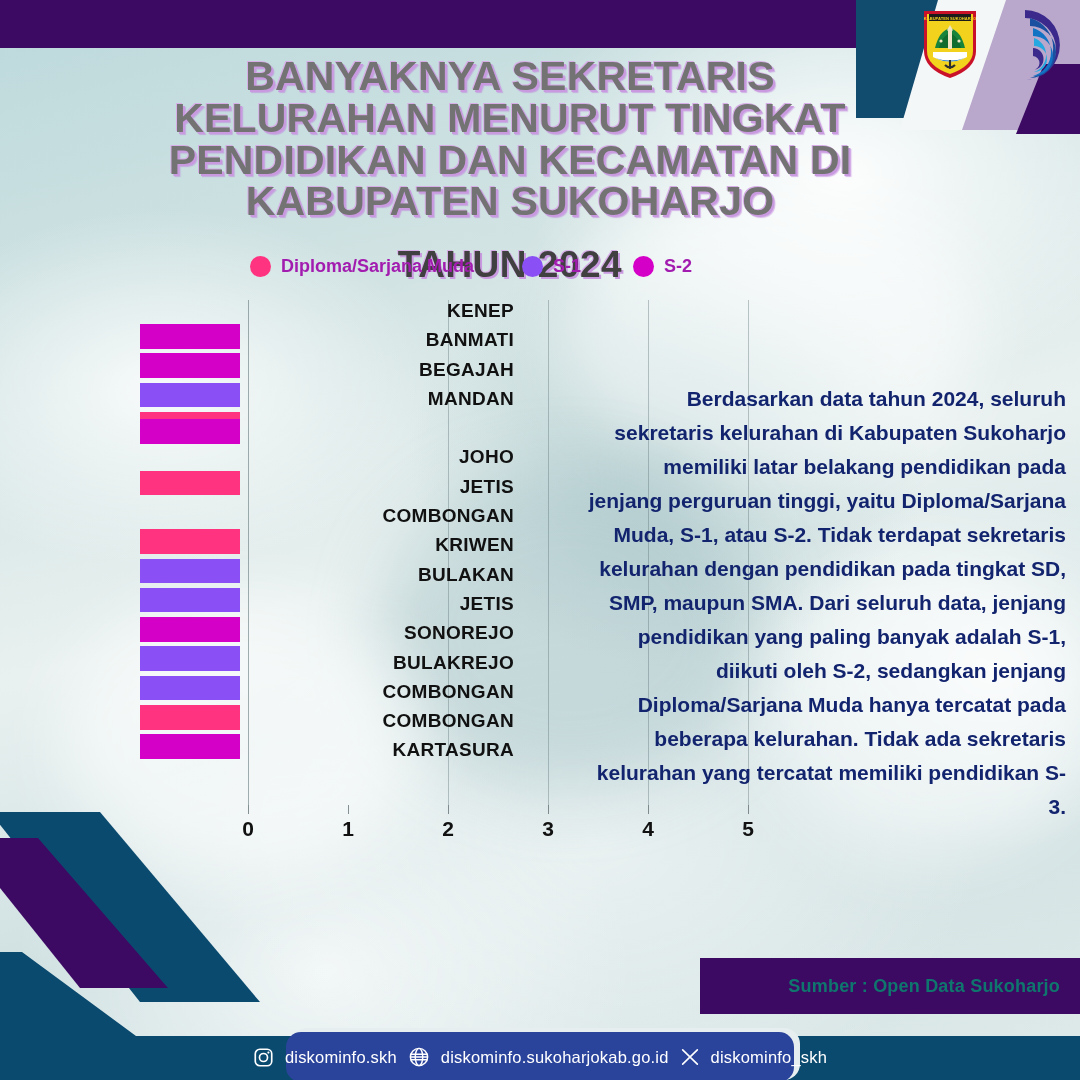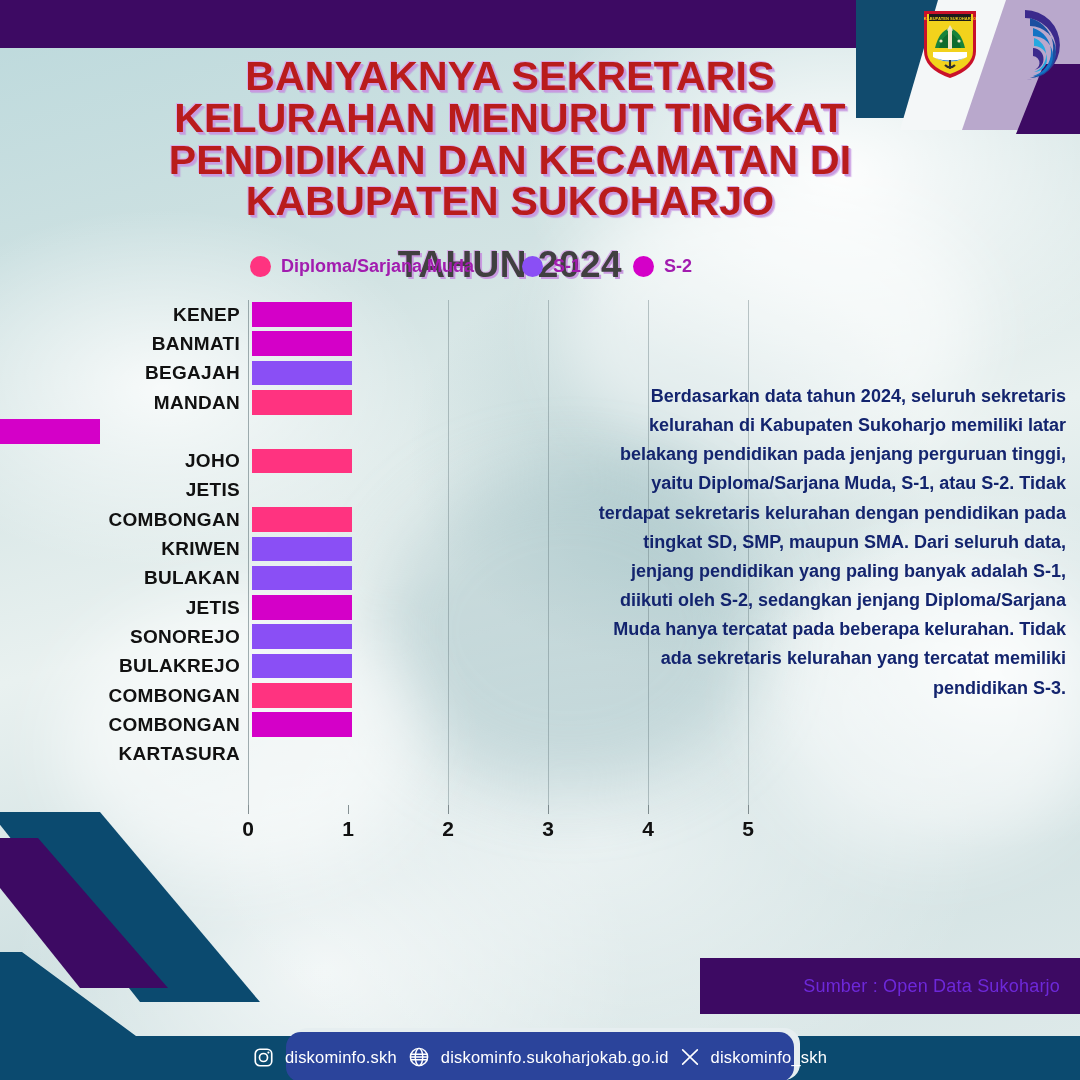--- a/index.html
+++ b/index.html
@@ -36,65 +36,65 @@
     clip-path:polygon(28px 0,80px 0,80px 70px,0 70px);}
 
   
   .logo-shield{position:absolute;left:921px;top:8px;width:58px;height:72px;}
   .logo-wave{position:absolute;left:986px;top:6px;width:78px;height:78px;}
 
   
   .title-wrap{position:absolute;left:110px;top:56px;width:800px;text-align:center;}
   .title{
     font-size:41px;line-height:1.02;font-weight:700;letter-spacing:.2px;
-    color:#b91c1c;text-transform:uppercase;
+    color:#737373;text-transform:uppercase;
     text-shadow:2px 2px 0 #c99ae0, -1px -1px 0 #d7aee8, 3px 3px 1px rgba(190,130,220,.55);
   }
   .subtitle{
     margin-top:21px;font-size:37px;font-weight:700;color:#404040;letter-spacing:.5px;
     text-shadow:2px 2px 0 #c99ae0, -1px -1px 0 #d7aee8;
   }
 
   
   .legend{position:absolute;left:250px;top:256px;width:520px;display:flex;align-items:center;gap:0;}
   .lg-item{display:flex;align-items:center;}
   .lg-dot{width:21px;height:21px;border-radius:50%;display:inline-block;}
   .lg-txt{margin-left:10px;font-size:18px;font-weight:700;color:#a21caf;white-space:nowrap;}
   .lg-gap-a{width:48px;} .lg-gap-b{width:52px;}
 
   
   .chart{position:absolute;left:0;top:300px;width:800px;height:545px;}
   .rows{position:absolute;left:0;top:0;width:800px;}
-  .row{display:flex;align-items:center;height:29.3px;}
+  .row{display:flex;align-items:center;height:29.3px;flex-direction:column;}
   .row-label{width:240px;text-align:right;padding-right:12px;
     font-size:19px;font-weight:700;color:#111;letter-spacing:.3px;white-space:nowrap;}
   .bar-area{position:relative;width:520px;height:29.3px;}
   .bar{position:absolute;left:0;top:2.2px;height:24.5px;}
   .axis-start{position:absolute;left:248px;top:0;width:1px;height:505px;background:rgba(90,110,115,.55);}
   .grid{position:absolute;top:0;width:1px;height:505px;background:rgba(90,110,115,.38);}
   .ticks{position:absolute;left:0;top:505px;width:800px;height:40px;}
   .tick-mark{position:absolute;top:0;width:1px;height:9px;background:rgba(60,75,80,.6);}
   .tick-lbl{position:absolute;top:12px;transform:translateX(-50%);
     font-size:21px;font-weight:700;color:#111;}
 
   
   .narrative{position:absolute;left:588px;top:382px;width:478px;
-    text-align:right;font-size:18px;line-height:1.62;font-weight:700;color:#13246e;}
+    text-align:right;font-size:21px;line-height:1.62;font-weight:700;color:#13246e;}
 
   
   .bl-navy1{position:absolute;left:-10px;top:812px;width:300px;height:200px;background:#0b4a6f;
     clip-path:polygon(0 0,110px 0,270px 190px,150px 190px);}
   .bl-purple{position:absolute;left:-40px;top:838px;width:230px;height:190px;background:#3d0a63;
     clip-path:polygon(0 0,78px 0,208px 150px,120px 150px);}
   .bl-navy2{position:absolute;left:-60px;top:952px;width:1160px;height:140px;background:#0b4a6f;
     clip-path:polygon(0 0,82px 0,196px 84px,1160px 84px,1160px 140px,0 140px);}
   .purple-band{position:absolute;left:700px;top:958px;width:380px;height:56px;background:#3d0a63;}
   .source{position:absolute;left:700px;top:958px;width:360px;height:56px;
     display:flex;align-items:center;justify-content:flex-end;
-    font-size:18px;color:#6d28d9;font-weight:400;letter-spacing:.2px;}
+    font-size:18px;color:#0f766e;font-weight:700;letter-spacing:.2px;}
 
   
   .pill-shadow{position:absolute;left:292px;top:1028px;width:508px;height:52px;
     background:#e6eef0;border-radius:16px;}
   .pill{position:absolute;left:286px;top:1032px;width:508px;height:50px;
     background:#2b449b;border-radius:15px;display:flex;align-items:center;
     justify-content:center;gap:11px;padding:0 14px;box-sizing:border-box;}
   .pill-txt{font-size:16.5px;color:#fff;letter-spacing:.2px;white-space:nowrap;}
   .pill-ico{display:inline-flex;align-items:center;justify-content:center;flex:none;}
 </style>

